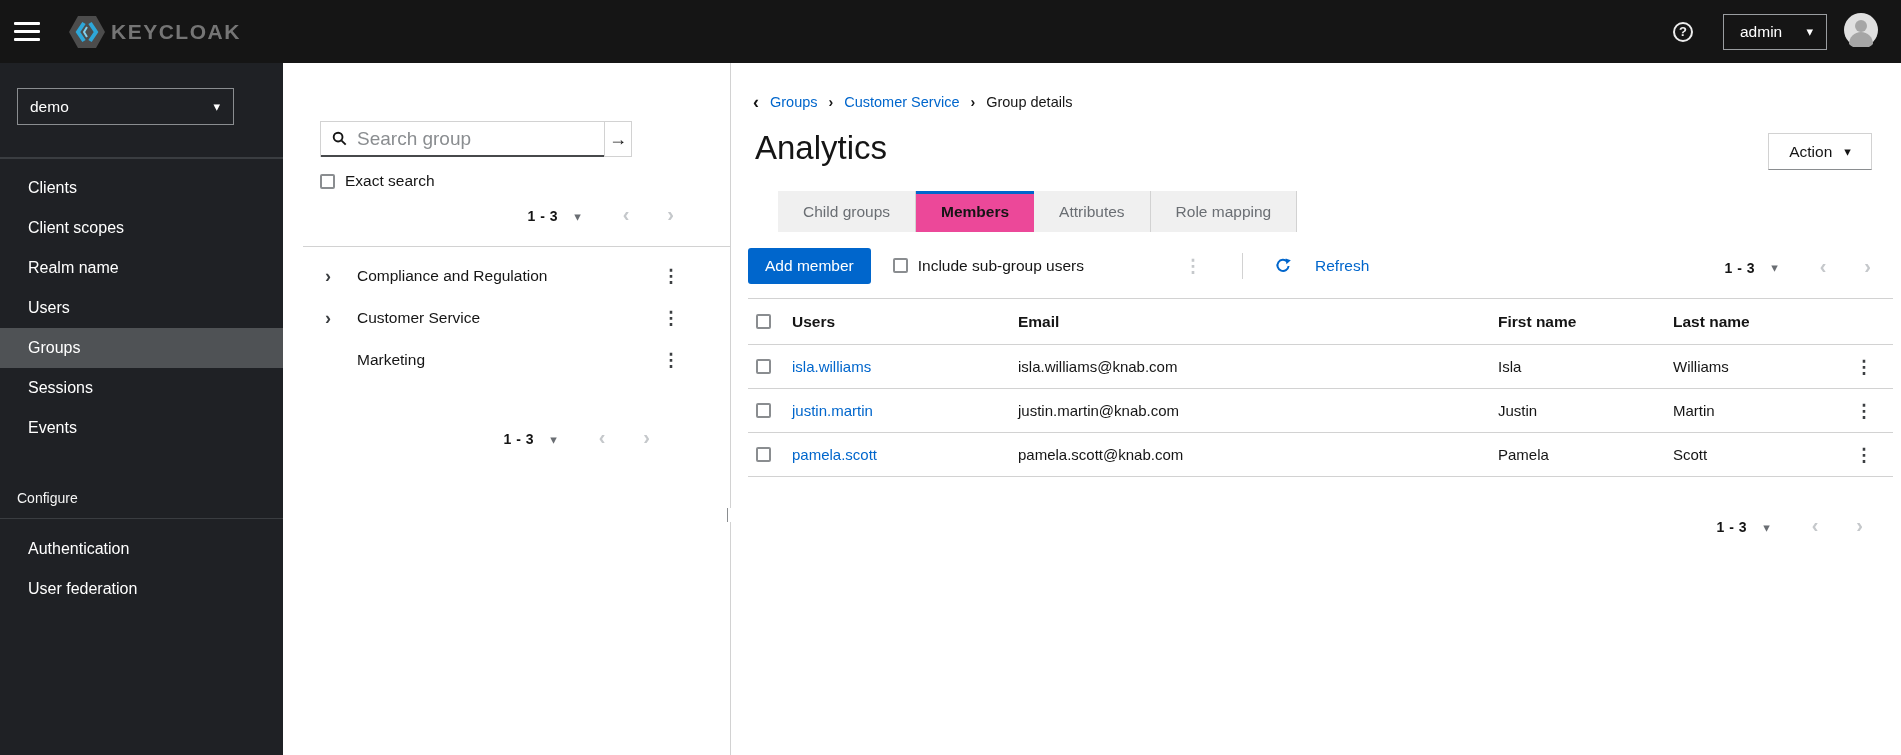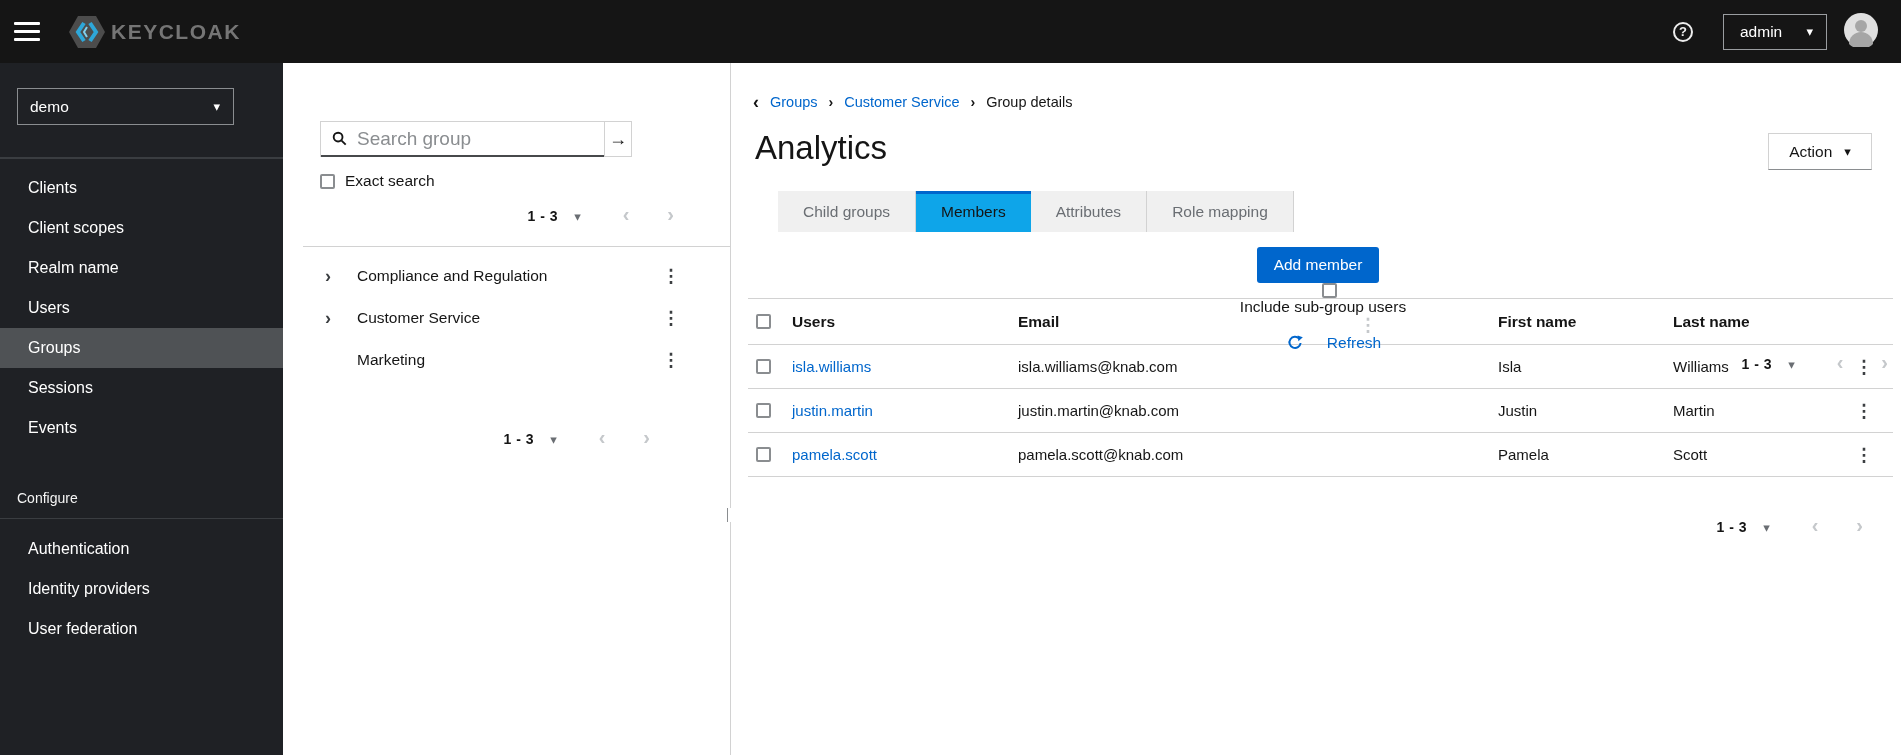--- a/index.html
+++ b/index.html
@@ -69,23 +69,23 @@
   .bc-back { color:#151515; font-size:18px; font-weight:bold; line-height:1; cursor:pointer; }
   .bc-link { color:#0066cc; cursor:pointer; text-decoration:none; }
   .bc-sep { color:#151515; font-weight:bold; font-size:14px; line-height:1; }
   .bc-current { color:#151515; }
   .page-title { margin:20px 0 0 24px; font-size:33px; color:#151515; line-height:34px; font-weight:400; }
   .action-dd { position:absolute; top:70px; right:29px; width:104px; height:37px; background:#fff; border:1px solid #d2d2d2; border-bottom-color:#8a8d90; display:flex; align-items:center; justify-content:center; gap:12px; font-size:15.5px; color:#151515; cursor:pointer; }
   .action-dd .caret { color:#151515; }
 
   .tabs { display:flex; margin:26px 0 0 47px; height:41px; }
   .tab { height:41px; line-height:41px; padding:0 25px; background:#f0f0f0; color:#6a6e73; font-size:15.5px; border-right:1px solid #d2d2d2; cursor:pointer; }
-  .tab.active { background:#0ea5e9; color:#151515; border-top:3px solid #0066cc; border-right:none; line-height:36px; }
-
-  .toolbar { display:flex; align-items:center; margin:15px 13px 0 17px; height:37px;flex-direction:column; }
+  .tab.active { background:#ec4899; color:#151515; border-top:3px solid #0066cc; border-right:none; line-height:36px;font-weight:bold; }
+
+  .toolbar { display:flex; align-items:center; margin:15px 30px 0 17px; height:37px; }
   .btn-primary { background:#0066cc; color:#fff; font-size:15.5px; font-family:inherit; border:none; border-radius:3px; padding:9px 17px; cursor:pointer; }
   .toolbar .checkbox { margin-left:22px; }
   .inc-label { margin-left:10px; font-size:15.5px; color:#151515; }
   .toolbar-kebab { margin-left:100px; color:#c5c8cb; font-size:18px; font-weight:bold; line-height:1; cursor:pointer; }
   .toolbar-sep { margin-left:40px; width:1px; height:26px; background:#d2d2d2; }
   .refresh { margin-left:32px; display:flex; align-items:center; gap:24px; color:#0066cc; font-size:15.5px; cursor:pointer; }
   .toolbar .pg { margin-left:auto; }
 
   .members-table { margin:14px 8px 0 17px; border-top:1px solid #d2d2d2; }
   .trow { display:grid; grid-template-columns:36px 226px 480px 175px 190px 1fr; align-items:center; height:44px; border-bottom:1px solid #d2d2d2; font-size:15px; color:#151515; }
@@ -147,21 +147,20 @@
       <div class="nav-item">Realm name</div>
       <div class="nav-item">Users</div>
       <div class="nav-item active">Groups</div>
       <div class="nav-item">Sessions</div>
       <div class="nav-item">Events</div>
     </div>
     <div class="nav-label cfg">Configure</div>
     <hr class="side-rule">
     <div class="nav-list cfg">
       <div class="nav-item">Authentication</div>
-      <div class="nav-item">Identity providers</div>
       <div class="nav-item">User federation</div>
     </div>
   </div>
 
   <div class="gpanel">
     <div class="search-row">
       <div class="search-left">
         <svg width="15" height="15" viewBox="0 0 16 16">
           <circle cx="6.5" cy="6.5" r="4.7" fill="none" stroke="#151515" stroke-width="2"></circle>
           <line x1="10.2" y1="10.2" x2="14.6" y2="14.6" stroke="#151515" stroke-width="2"></line>

